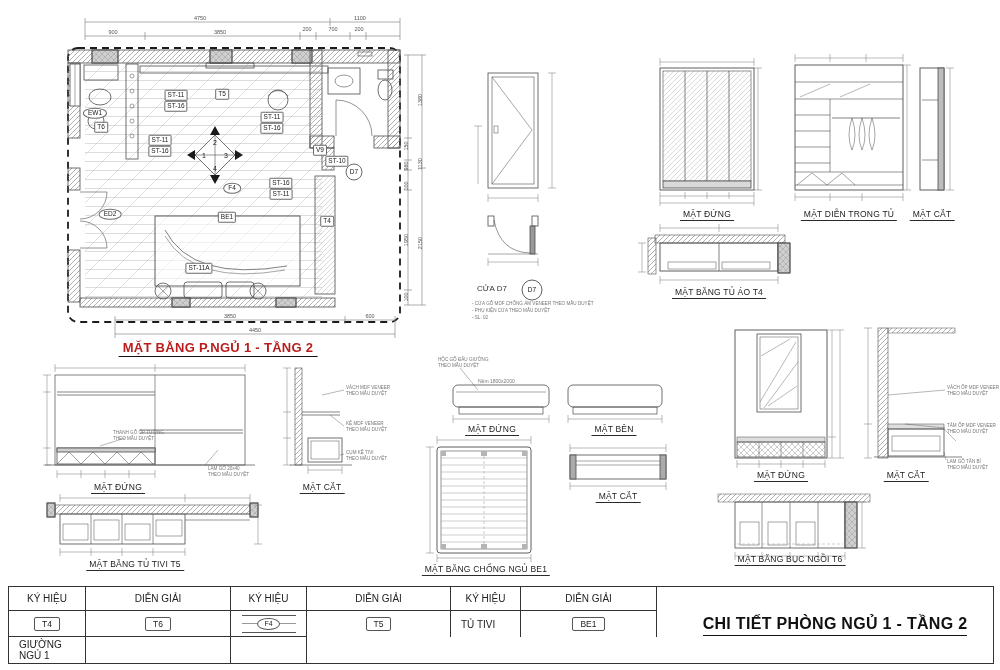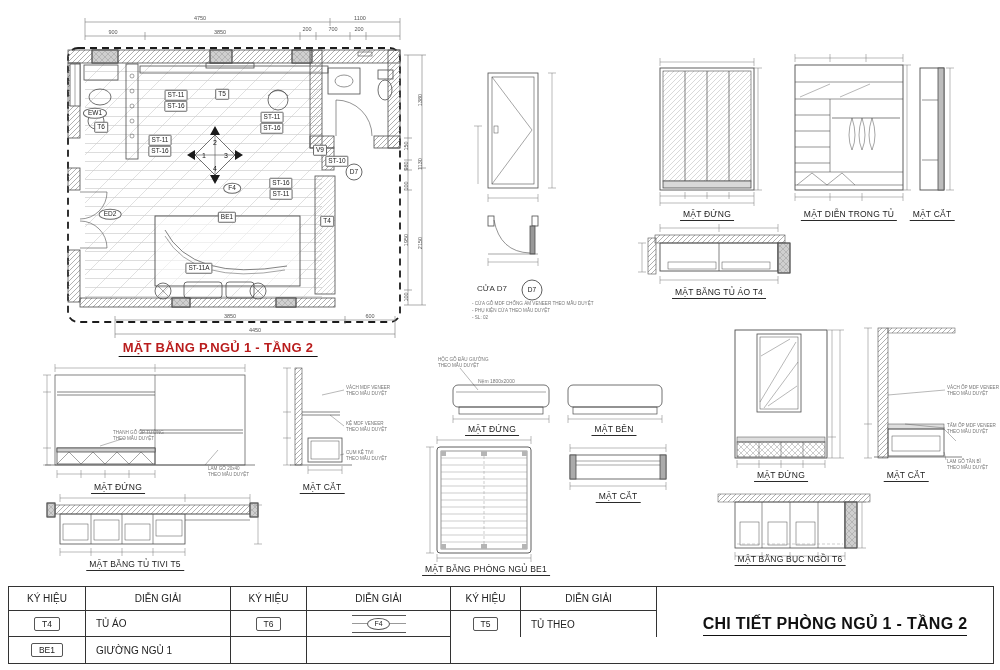--- a/index.html
+++ b/index.html
@@ -413,21 +413,21 @@
   <span>KỆ MDF VENEER</span><br>
   <span>THEO MẪU DUYỆT</span>
 </div>
 <div class="note" style="left:346px;top:450px">
   <span>CỤM KỆ TIVI</span><br>
   <span>THEO MẪU DUYỆT</span>
 </div>
 
 <div class="vtitle" style="left:492px;top:424px">MẶT ĐỨNG</div>
 <div class="vtitle" style="left:614px;top:424px">MẶT BÊN</div>
-<div class="vtitle" style="left:486px;top:564px">MẶT BẰNG PHÒNG NGỦ BE1</div>
+<div class="vtitle" style="left:486px;top:564px">MẶT BẰNG CHỐNG NGỦ BE1</div>
 <div class="vtitle" style="left:618px;top:491px">MẶT CẮT</div>
 <span class="note" style="left:478px;top:378px;font-size:5px">Nệm 1800x2000</span>
 <div class="note" style="left:438px;top:357px">
   <span>HỘC GỖ ĐẦU GIƯỜNG</span><br>
   <span>THEO MẪU DUYỆT</span>
 </div>
 
 <div class="vtitle" style="left:781px;top:470px">MẶT ĐỨNG</div>
 <div class="vtitle" style="left:906px;top:470px">MẶT CẮT</div>
 <div class="vtitle" style="left:790px;top:554px">MẶT BẰNG BỤC NGỒI T6</div>
@@ -451,34 +451,33 @@
   <div class="lc">DIỄN GIẢI</div>
   <div class="lc">KÝ HIỆU</div>
   <div class="lc">DIỄN GIẢI</div>
   <div class="lc titleblock" style="border-right:none;justify-content:center;">
     <span>CHI TIẾT PHÒNG NGỦ 1 - TẦNG 2</span>
   </div>
 
   <div class="lc">
         <span class="sym">T4</span>
       </div>
-  <div class="lc desc">TỦ ÁO</div>
   <div class="lc">
         <span class="sym">T6</span>
       </div>
   <div class="lc">
     <span class="f4wrap">
       <span class="f4sym">F4</span>
     </span>
   </div>
 
   <div class="lc nob">
         <span class="sym">T5</span>
       </div>
-  <div class="lc desc nob">TỦ THEO</div>
+  <div class="lc desc nob">TỦ TIVI</div>
   <div class="lc nob">
         <span class="sym">BE1</span>
       </div>
   <div class="lc desc nob">GIƯỜNG NGỦ 1</div>
   <div class="lc nob"></div>
   <div class="lc desc nob"></div>
 </div>
 
 </div>
 

